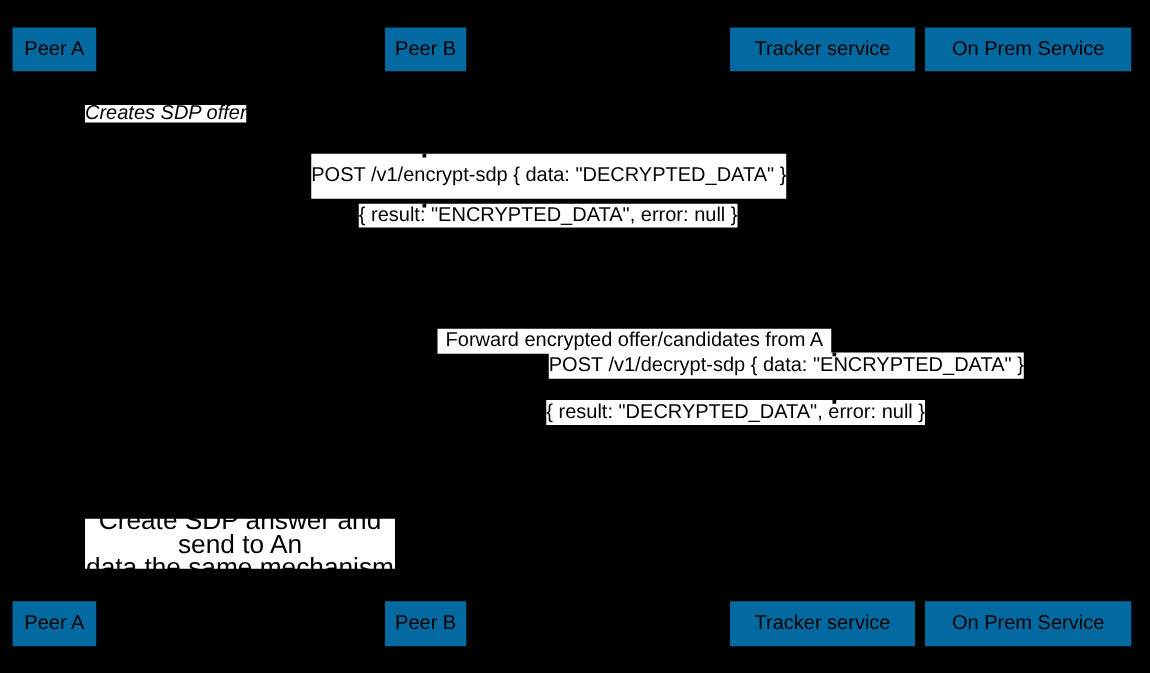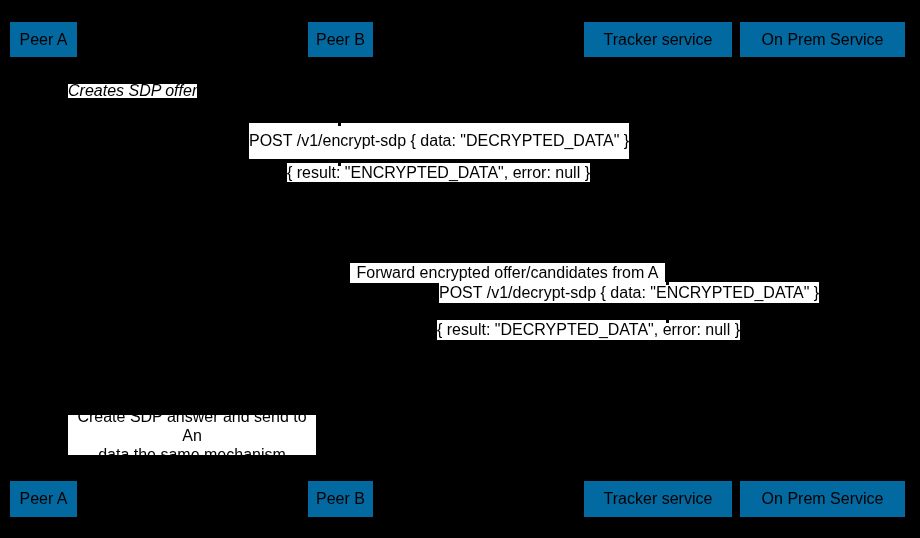--- a/index.html
+++ b/index.html
@@ -68,21 +68,21 @@
   .m8 { left: 74px;  top: 367px; min-width: 242px; height: 21px; }
 
   .note {
     position: absolute;
     left: 68px;
     top: 415px;
     width: 248px;
     height: 40px;
     background: #ffffff;
     color: #000000;
-    font-size: 16px;
+    font-size: 21px;
     line-height: 19px;
     display: flex;
     flex-direction: column;
     align-items: center;
     justify-content: center;
     text-align: center;
     z-index: 2;
   }
 
   

